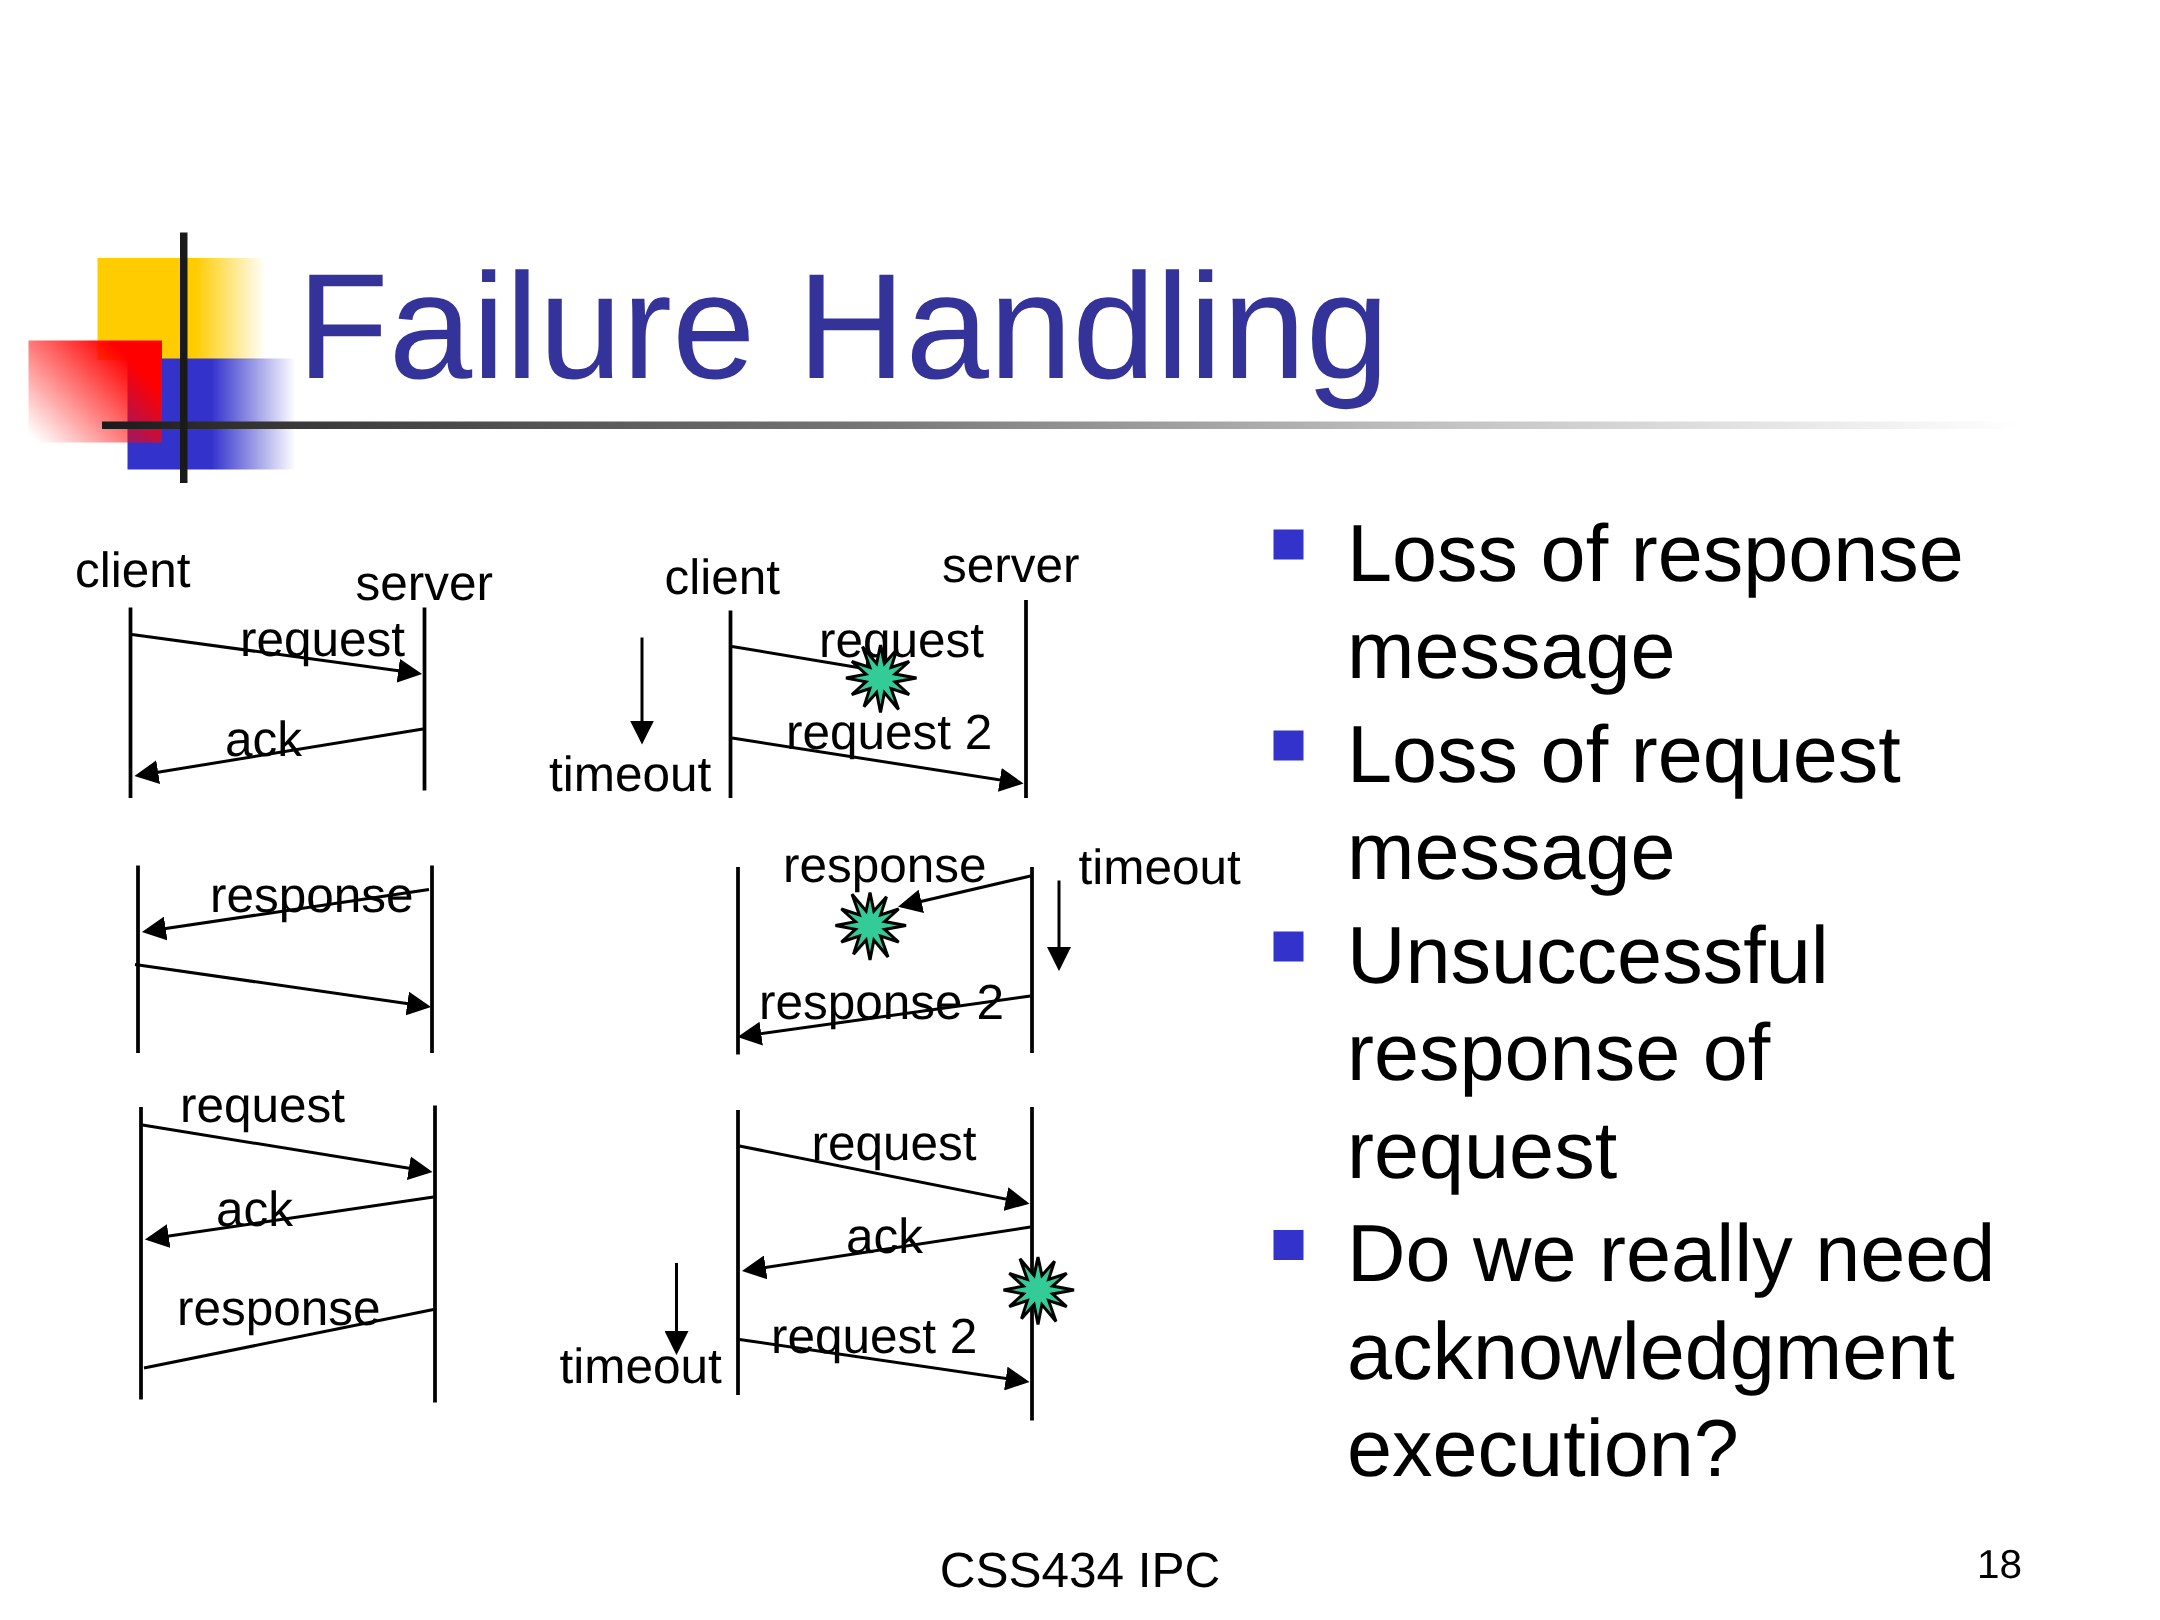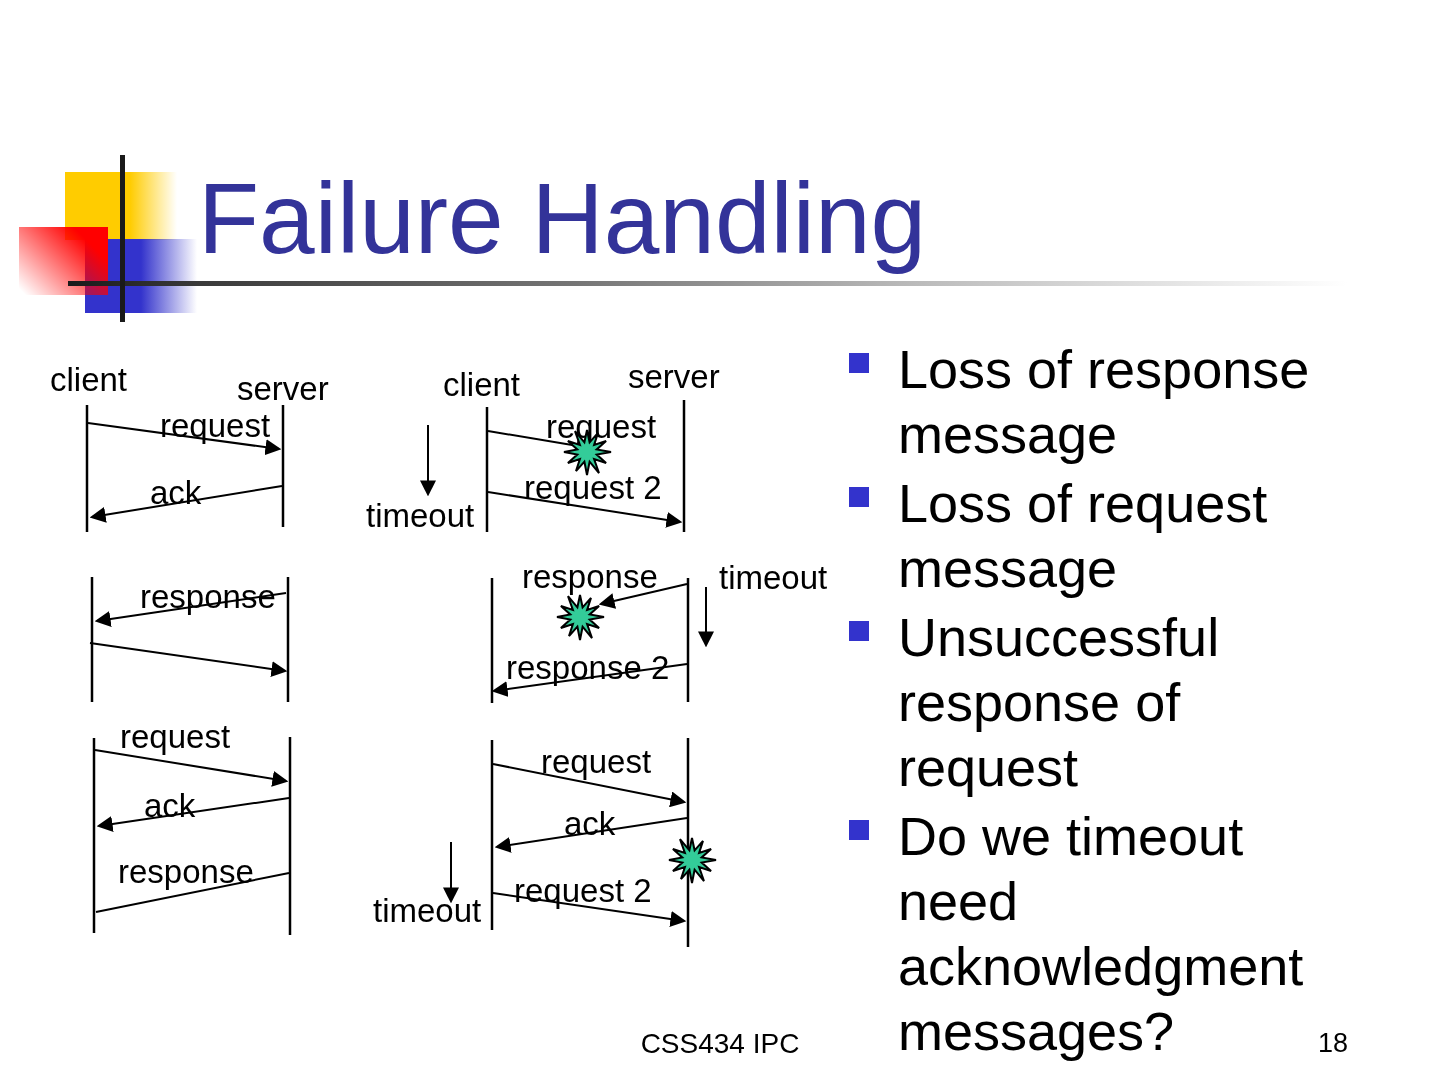--- a/index.html
+++ b/index.html
@@ -35,21 +35,21 @@
   .dlabel{position:absolute;z-index:3;font-size:33px;line-height:1.2;white-space:nowrap;}
 
   
   .canvas{position:absolute;left:0;top:0;z-index:4;pointer-events:none;}
   .lifeline{stroke:#000;stroke-width:2.5;}
   .msg{stroke:#000;stroke-width:2;fill:none;}
   .burst{fill:var(--burst-fill,#3c9);stroke:#000;stroke-width:2;}
 
   
   .footer-center{position:absolute;left:0;right:0;top:1028px;text-align:center;
-                 font-size:28px;z-index:2;}
+                 font-size:33px;z-index:2;}
   .page-number{position:absolute;left:1318px;top:1028px;font-size:27px;z-index:2;}
 </style>
 </head>
 <body>
 
 <div class="slide">
 
   <div class="decor">
     <div class="sq sq-yellow"></div>
     <div class="sq sq-blue"></div>
@@ -68,21 +68,21 @@
     <li class="bullet-item">
       <span class="bullet-square"></span>
       <span>Loss of request message</span>
     </li>
     <li class="bullet-item">
       <span class="bullet-square"></span>
       <span>Unsuccessful response of request</span>
     </li>
     <li class="bullet-item">
       <span class="bullet-square"></span>
-      <span>Do we timeout need acknowledgment messages?</span>
+      <span>Do we really need acknowledgment execution?</span>
     </li>
   </ul>
 
   <div class="dlabel" style="left:50px;top:360px">client</div>
   <div class="dlabel" style="left:237px;top:369px">server</div>
   <div class="dlabel" style="left:160px;top:406px">request</div>
   <div class="dlabel" style="left:150px;top:473px">ack</div>
 
   <div class="dlabel" style="left:443px;top:365px">client</div>
   <div class="dlabel" style="left:628px;top:357px">server</div>

